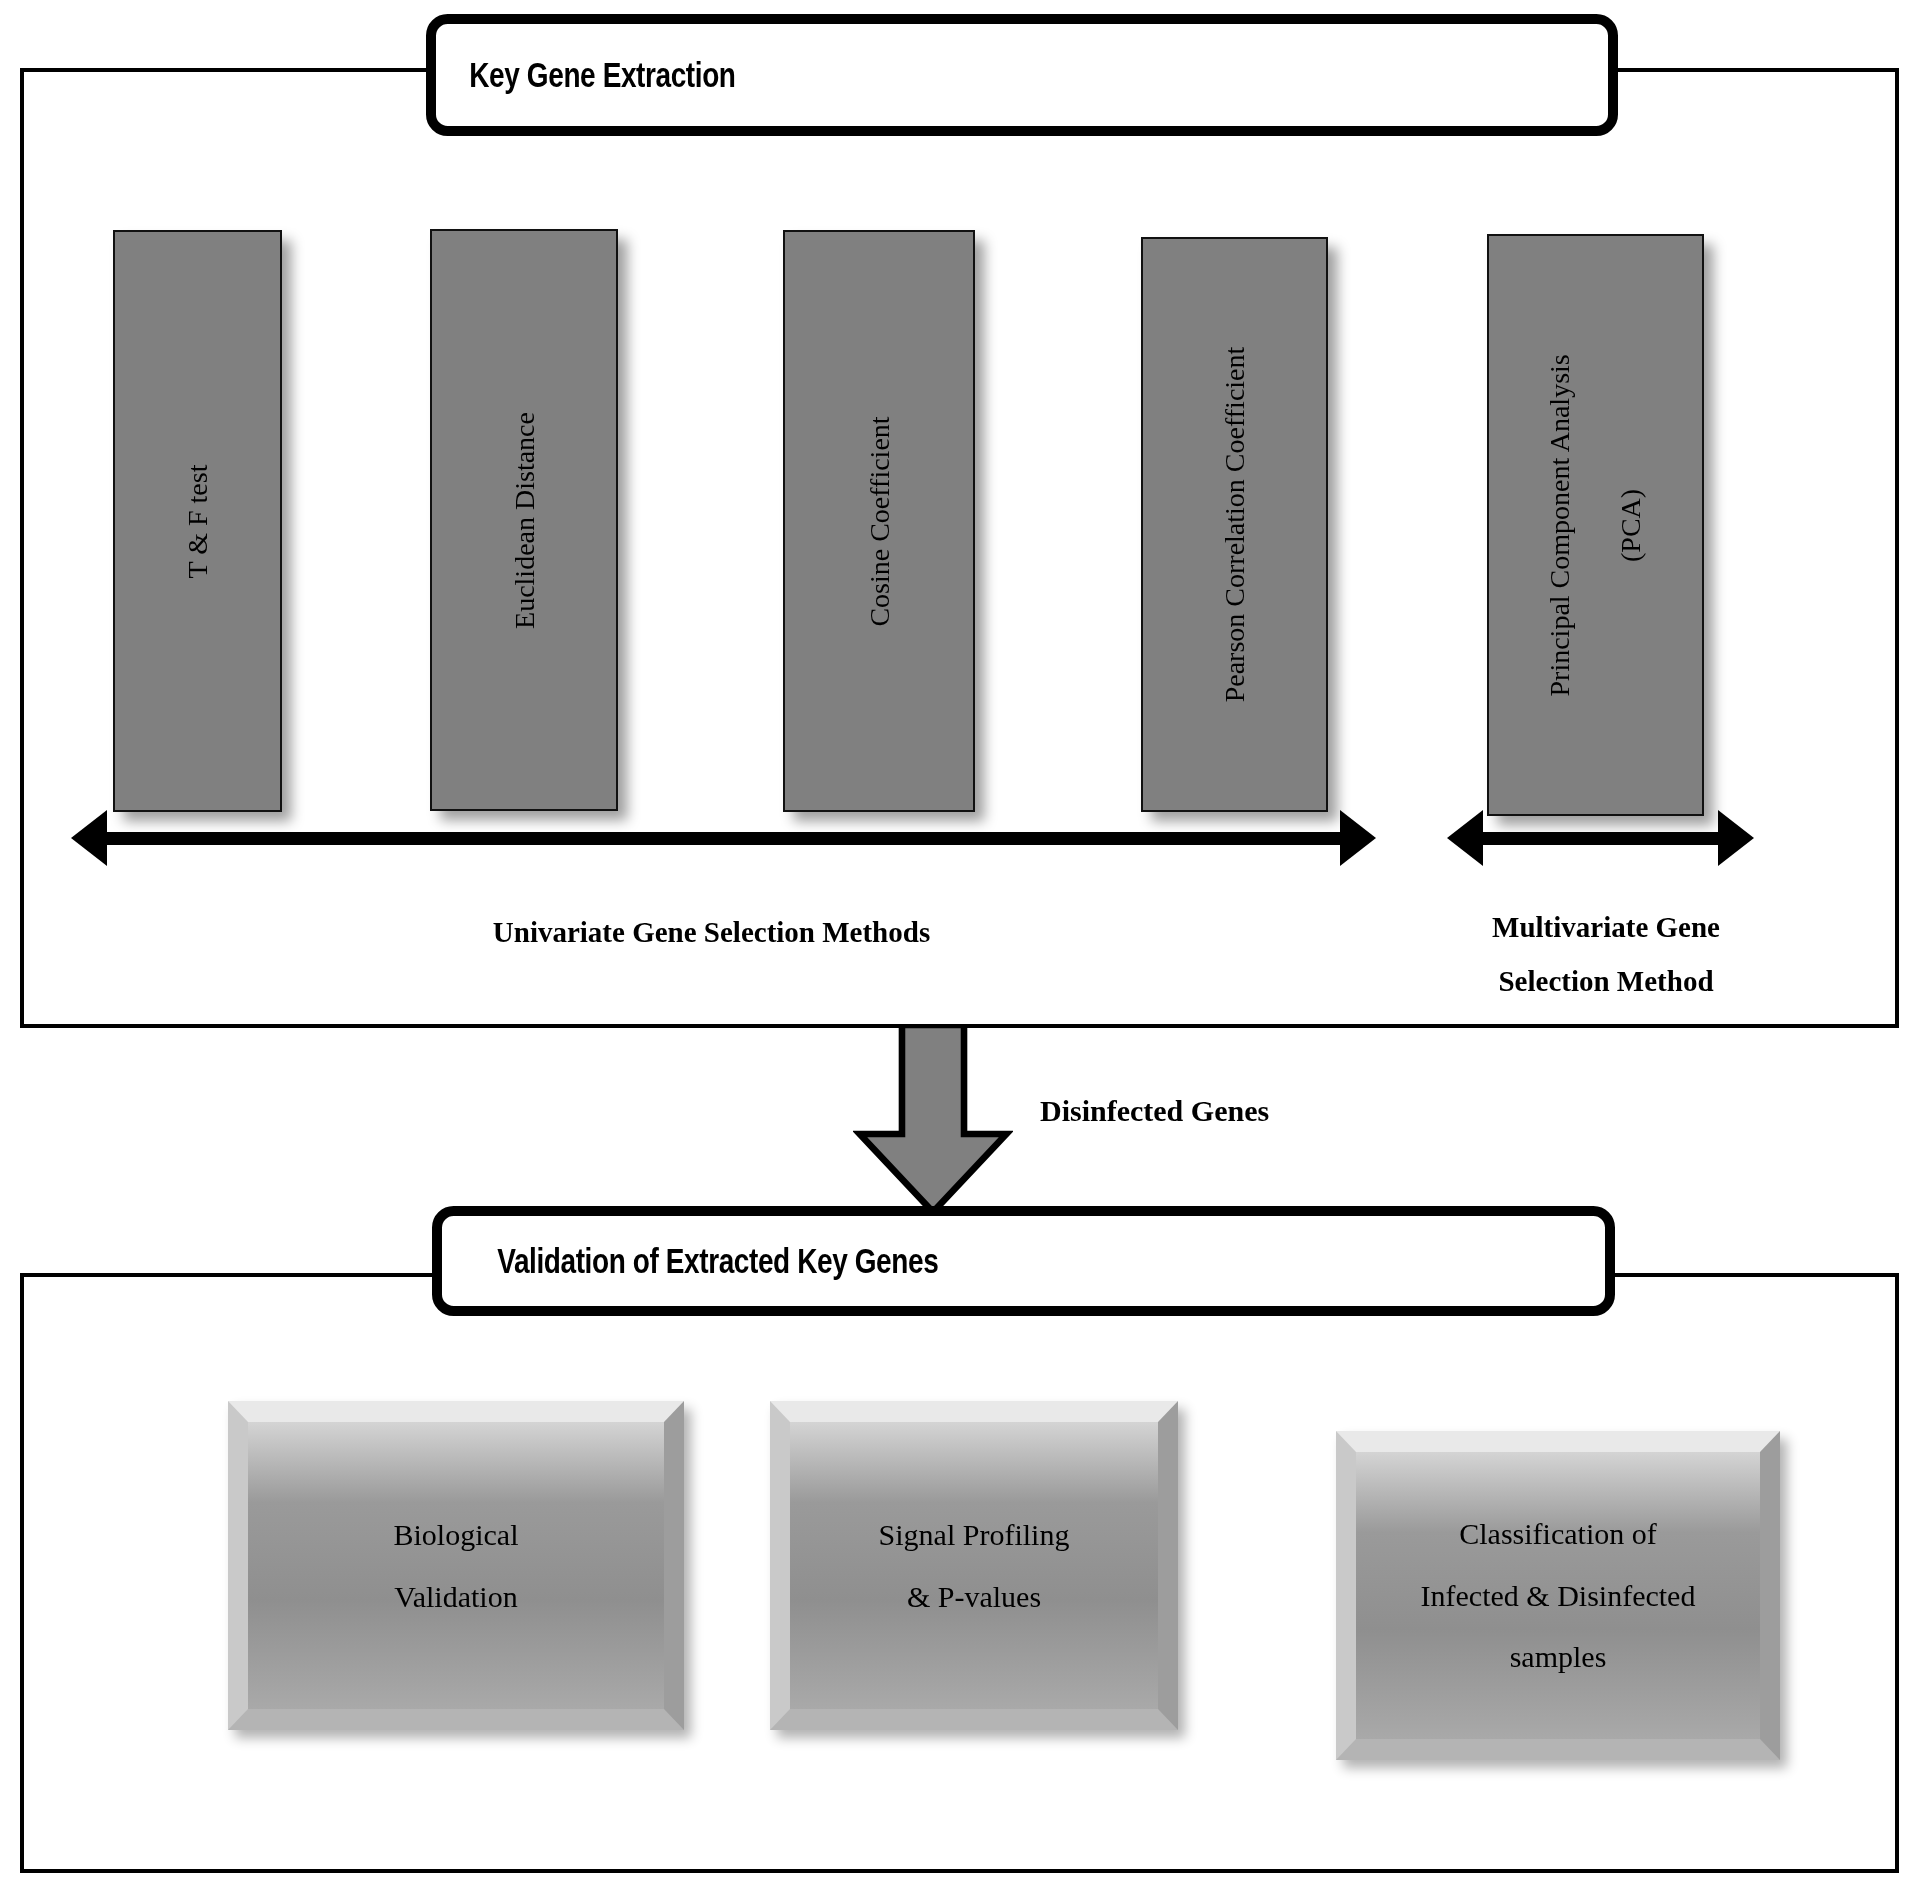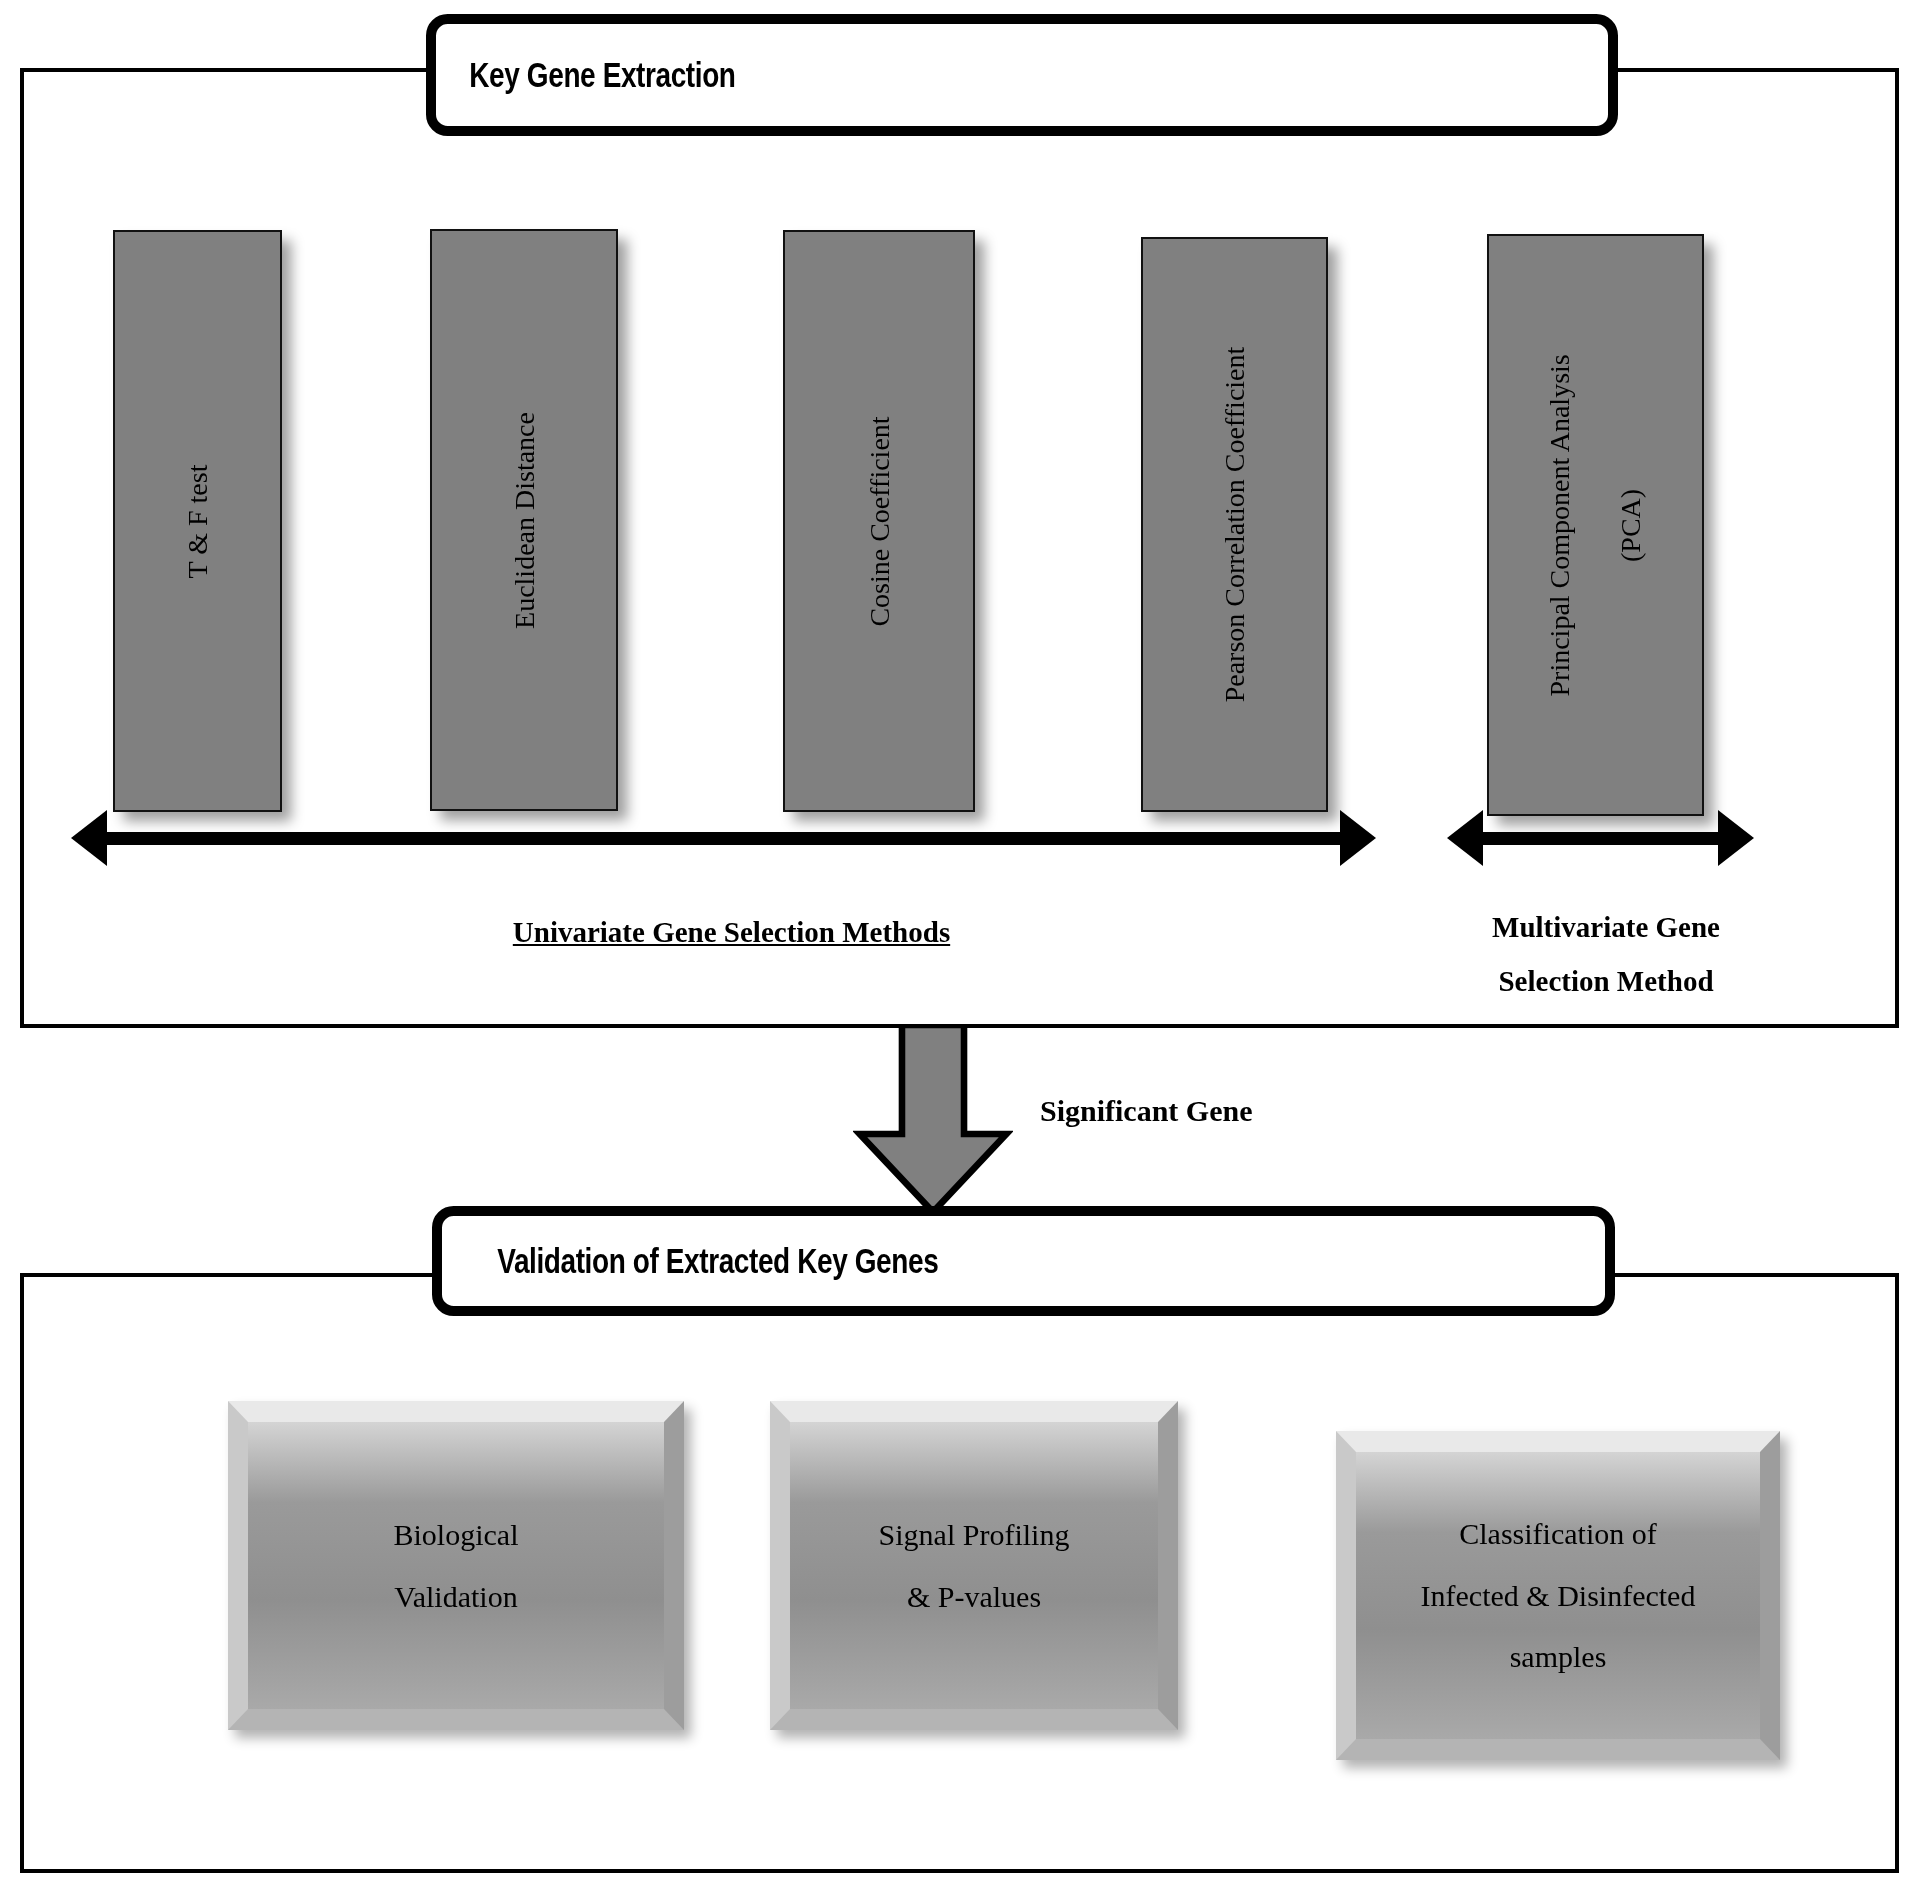--- a/index.html
+++ b/index.html
@@ -40,21 +40,21 @@
   .dblarrow .shaft{position:absolute;left:28px;right:28px;top:21.6px;height:13px;background:#000;}
   .dblarrow .head{position:absolute;top:0;width:0;height:0;
                   border-top:28px solid transparent;border-bottom:28px solid transparent;}
   .dblarrow .head.left{left:0;border-right:36px solid #000;}
   .dblarrow .head.right{right:0;border-left:36px solid #000;}
   #arrow-univariate{left:71px;top:810px;width:1305px;}
   #arrow-multivariate{left:1447px;top:810px;width:307px;}
 
   
   .arrow-caption{position:absolute;font-weight:bold;font-size:29px;text-align:center;line-height:1.85;}
-  #caption-univariate{left:356px;top:906px;width:751px;text-decoration:underline;}
+  #caption-univariate{left:336px;top:906px;width:751px;}
   #caption-multivariate{left:1404px;top:901px;width:404px;}
 
   
   #block-arrow{position:absolute;left:853px;top:1025px;width:160px;height:188px;z-index:4;}
   #block-arrow svg{display:block;}
   #label-significant-genes{position:absolute;left:1040px;top:1094px;font-weight:bold;font-size:30px;white-space:nowrap;}
 
   
   .bevel{position:absolute;box-sizing:border-box;
          background:linear-gradient(180deg,#d4d4d4 0%,#9a9a9a 28%,#8f8f8f 62%,#a9a9a9 100%);
@@ -117,21 +117,21 @@
 <div class="arrow-caption" id="caption-multivariate">
   <div>Multivariate Gene</div>
   <div>Selection Method</div>
 </div>
 
 <div id="block-arrow">
   <svg width="160" height="188" viewBox="0 0 340 400" xmlns="http://www.w3.org/2000/svg">
     <polygon points="104,0 236,0 236,232 326,232 170,398 14,232 104,232" fill="#808080" stroke="#000000" stroke-width="14" stroke-linejoin="miter"></polygon>
   </svg>
 </div>
-<div id="label-significant-genes">Significant Gene</div>
+<div id="label-significant-genes">Disinfected Genes</div>
 
 <div class="frame" id="frame-bottom"></div>
 
 <div class="banner" id="banner-validation">
   <span>Validation of Extracted Key Genes</span>
 </div>
 
 <div class="bevel" id="box-biological">
   <span class="txt">
     <span>Biological</span>

